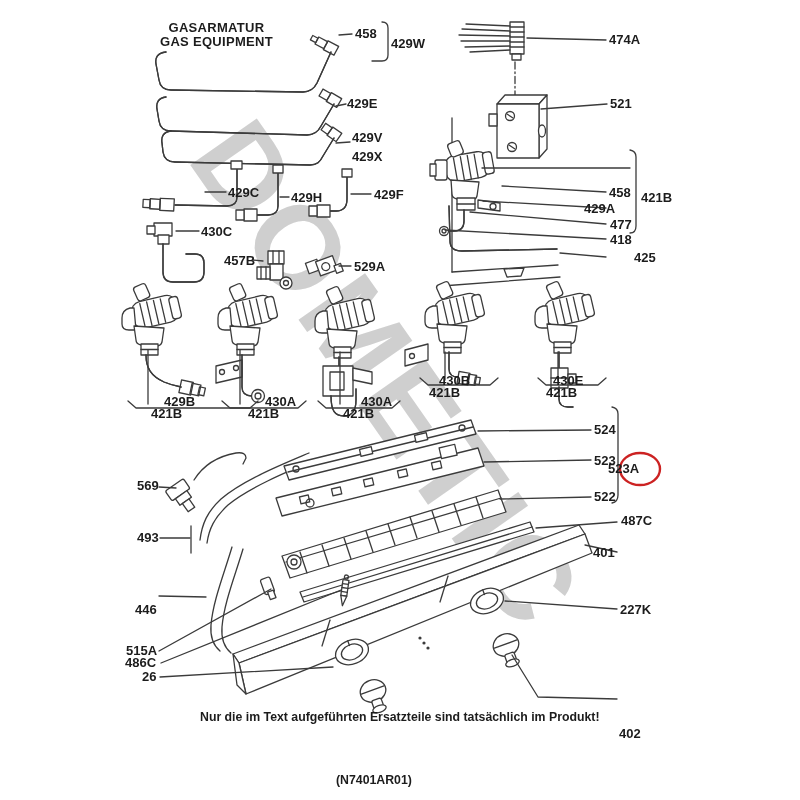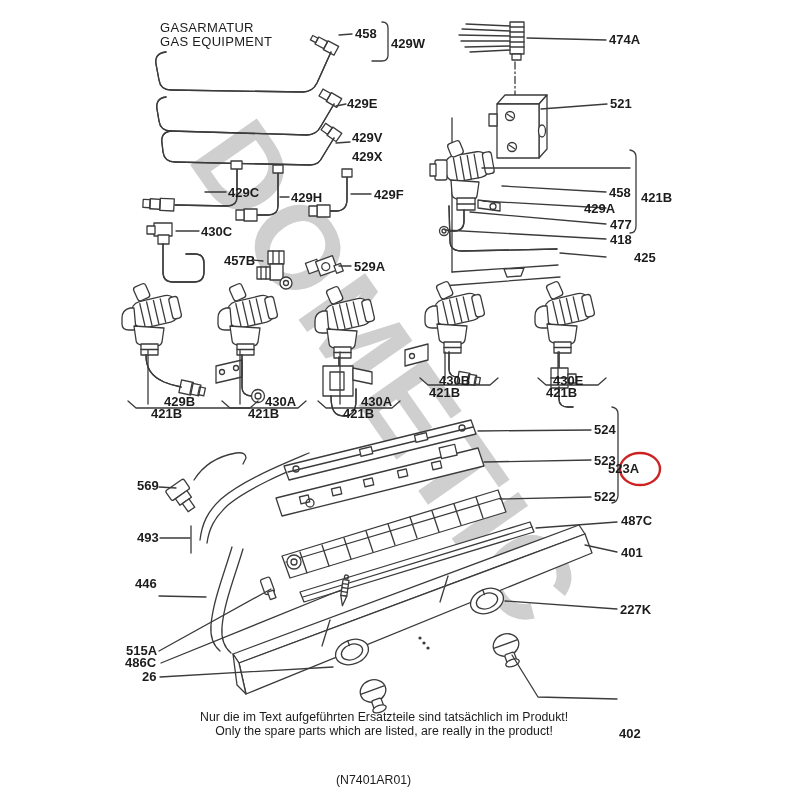--- a/index.html
+++ b/index.html
@@ -11,24 +11,24 @@
   svg{position:absolute;left:0;top:0;z-index:1;}
   svg *{stroke:#3b3b3b;stroke-width:1.3;fill:none;stroke-linejoin:round;stroke-linecap:round;}
   svg .fw{fill:#fff;}
   svg .ld{stroke-width:1;}
   svg .tube{stroke-width:4.2;}
   svg .tubecore{stroke:#fff;stroke-width:2;}
   svg .dot{fill:#3b3b3b;stroke:none;}
   svg .hl{stroke:#cc2222;stroke-width:2.4;fill:none;}
   .lbl{position:absolute;z-index:2;font-size:13px;font-weight:bold;color:#1c1c1c;
        white-space:nowrap;line-height:1.05;}
-  .hdr{position:absolute;z-index:2;font-size:13px;font-weight:normal;color:#1c1c1c;
-       letter-spacing:.3px;line-height:14px;white-space:nowrap;}
-  .foot{position:absolute;z-index:2;font-size:12.3px;font-weight:normal;color:#1c1c1c;
-        line-height:13.5px;white-space:nowrap;text-align:center;}
+  .hdr{position:absolute;z-index:2;font-size:13px;font-weight:bold;color:#1c1c1c;
+       letter-spacing:.3px;line-height:14px;white-space:nowrap;text-align:center;}
+  .foot{position:absolute;z-index:2;font-size:12.3px;font-weight:bold;color:#1c1c1c;
+        line-height:13.5px;white-space:nowrap;}
 </style>
 </head>
 <body>
 
 <div id="stage">
 
   <div class="wm">DOMETIC</div>
 
   <svg width="800" height="800" viewBox="0 0 800 800">
     <defs>
@@ -438,32 +438,31 @@
   <span class="lbl" style="left:248px;top:407px">421B</span>
   <span class="lbl" style="left:361px;top:395px">430A</span>
   <span class="lbl" style="left:343px;top:407px">421B</span>
   <span class="lbl" style="left:439px;top:374px">430B</span>
   <span class="lbl" style="left:429px;top:386px">421B</span>
   <span class="lbl" style="left:553px;top:374px">430E</span>
   <span class="lbl" style="left:546px;top:386px">421B</span>
 
   <span class="lbl" style="left:137px;top:479px">569</span>
   <span class="lbl" style="left:137px;top:531px">493</span>
-  <span class="lbl" style="left:135px;top:577px">446</span>
+  <span class="lbl" style="left:135px;top:603px">446</span>
   <span class="lbl" style="left:126px;top:644px">515A</span>
   <span class="lbl" style="left:125px;top:656px">486C</span>
   <span class="lbl" style="left:142px;top:670px">26</span>
   <span class="lbl" style="left:594px;top:423px">524</span>
   <span class="lbl" style="left:594px;top:454px">523</span>
   <span class="lbl" style="left:608px;top:462px">523A</span>
   <span class="lbl" style="left:594px;top:490px">522</span>
   <span class="lbl" style="left:621px;top:514px">487C</span>
-  <span class="lbl" style="left:621px;top:546px">401</span>
+  <span class="lbl" style="left:593px;top:546px">401</span>
   <span class="lbl" style="left:620px;top:603px">227K</span>
   <span class="lbl" style="left:619px;top:727px">402</span>
 
   <div class="foot" style="left:200px;top:711px">
     <div>Nur die im Text aufgeführten Ersatzteile sind tatsächlich im Produkt!</div>
-    <div>Only the spare parts which are listed, are really in the product!</div>
   </div>
   <div class="foot" style="left:336px;top:774px">(N7401AR01)</div>
 
 </div>
 
 </body></html>

